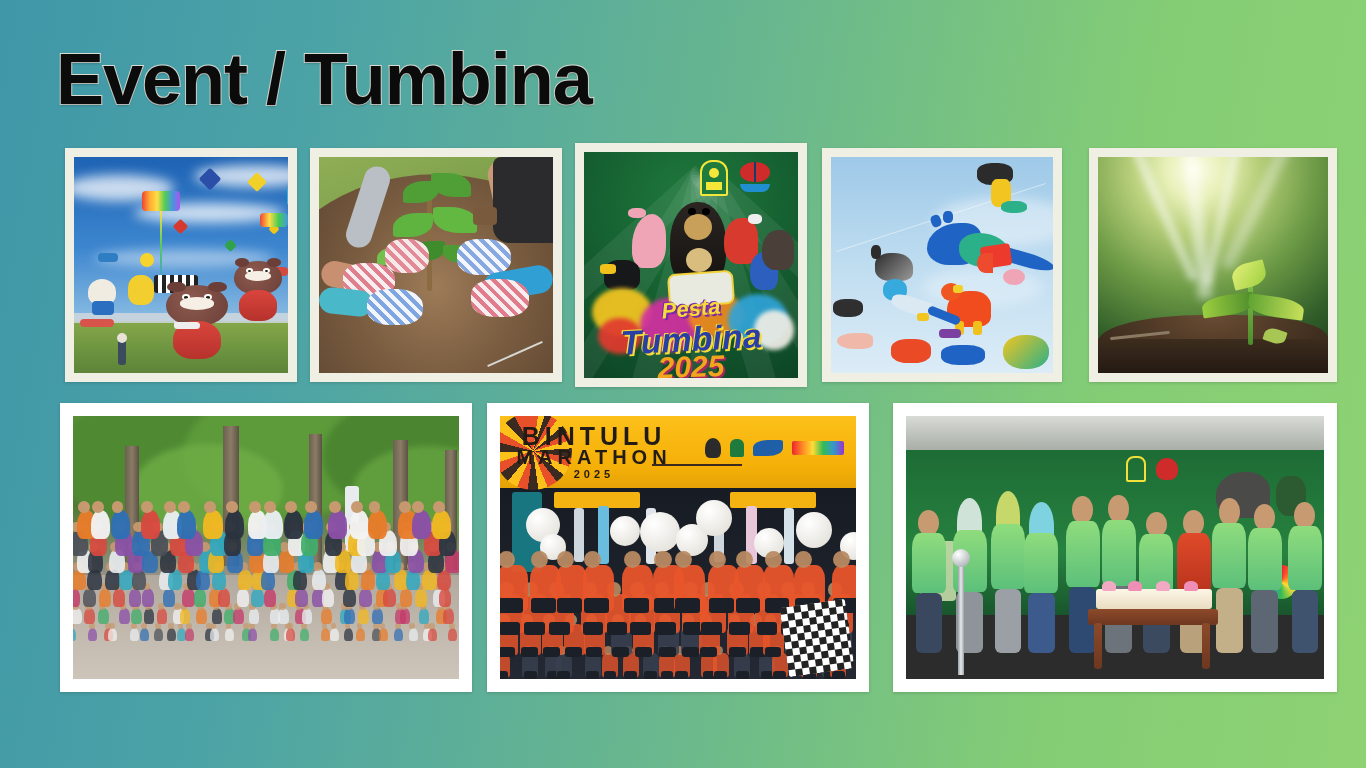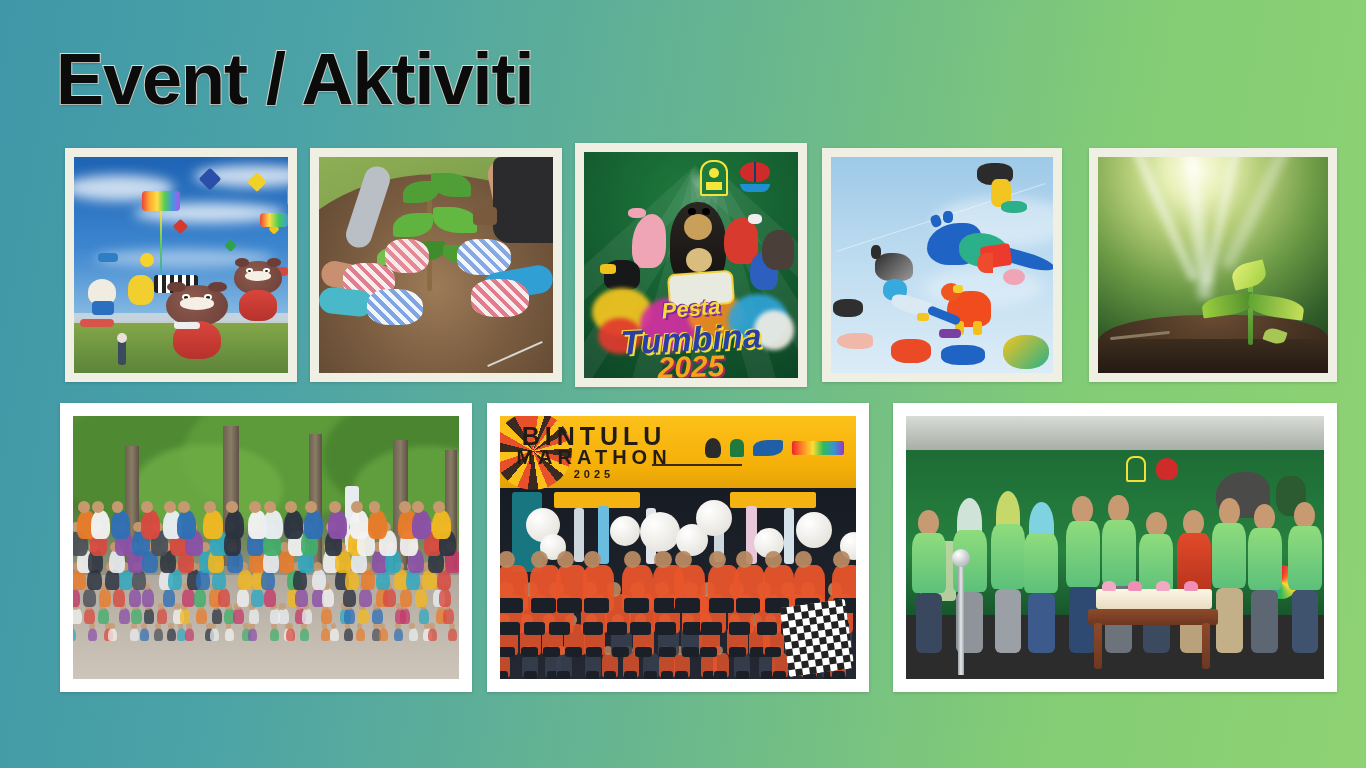--- a/index.html
+++ b/index.html
@@ -74,21 +74,21 @@
   .person{ position:absolute; }
   .person .shirt{ position:absolute; width:100%; bottom:42%; top:16%; background:linear-gradient(180deg,#8fdc7d,#5cc07a); border-radius:24% 24% 12% 12%; }
   .person .face{ position:absolute; width:62%; height:18%; left:19%; top:0; background:#c79a72; border-radius:50%; }
   .person .legs{ position:absolute; width:78%; left:11%; bottom:0; height:42%; background:#39485f; border-radius:6px; }
   .table{ position:absolute; background:linear-gradient(180deg,#8d4a2a,#6d3720); border-radius:3px; }
   .cake{ position:absolute; background:linear-gradient(180deg,#fdf6e6,#e9dcc2); border-radius:3px; }
 </style>
 </head>
 <body>
 
-<div id="slide-title">Event / Aktiviti</div>
+<div id="slide-title">Event / Tumbina</div>
 
 <div class="frame" style="left:65px; top:148px; width:232px; height:234px;">
   <div class="photo">
     <div class="layer sky"></div>
     <div class="cloud" style="left:-10px; top:18px; width:110px; height:26px;"></div>
     <div class="cloud" style="left:60px; top:46px; width:150px; height:20px;"></div>
     <div class="cloud" style="left:120px; top:8px; width:120px; height:22px;"></div>
     <div class="cloud" style="left:20px; top:92px; width:180px; height:18px; opacity:.6;"></div>
     <div class="grass" style="height:52px;"></div>
     <div style="position:absolute;left:0;right:0;bottom:50px;height:10px;background:#cfd7dd;opacity:.85;"></div>

